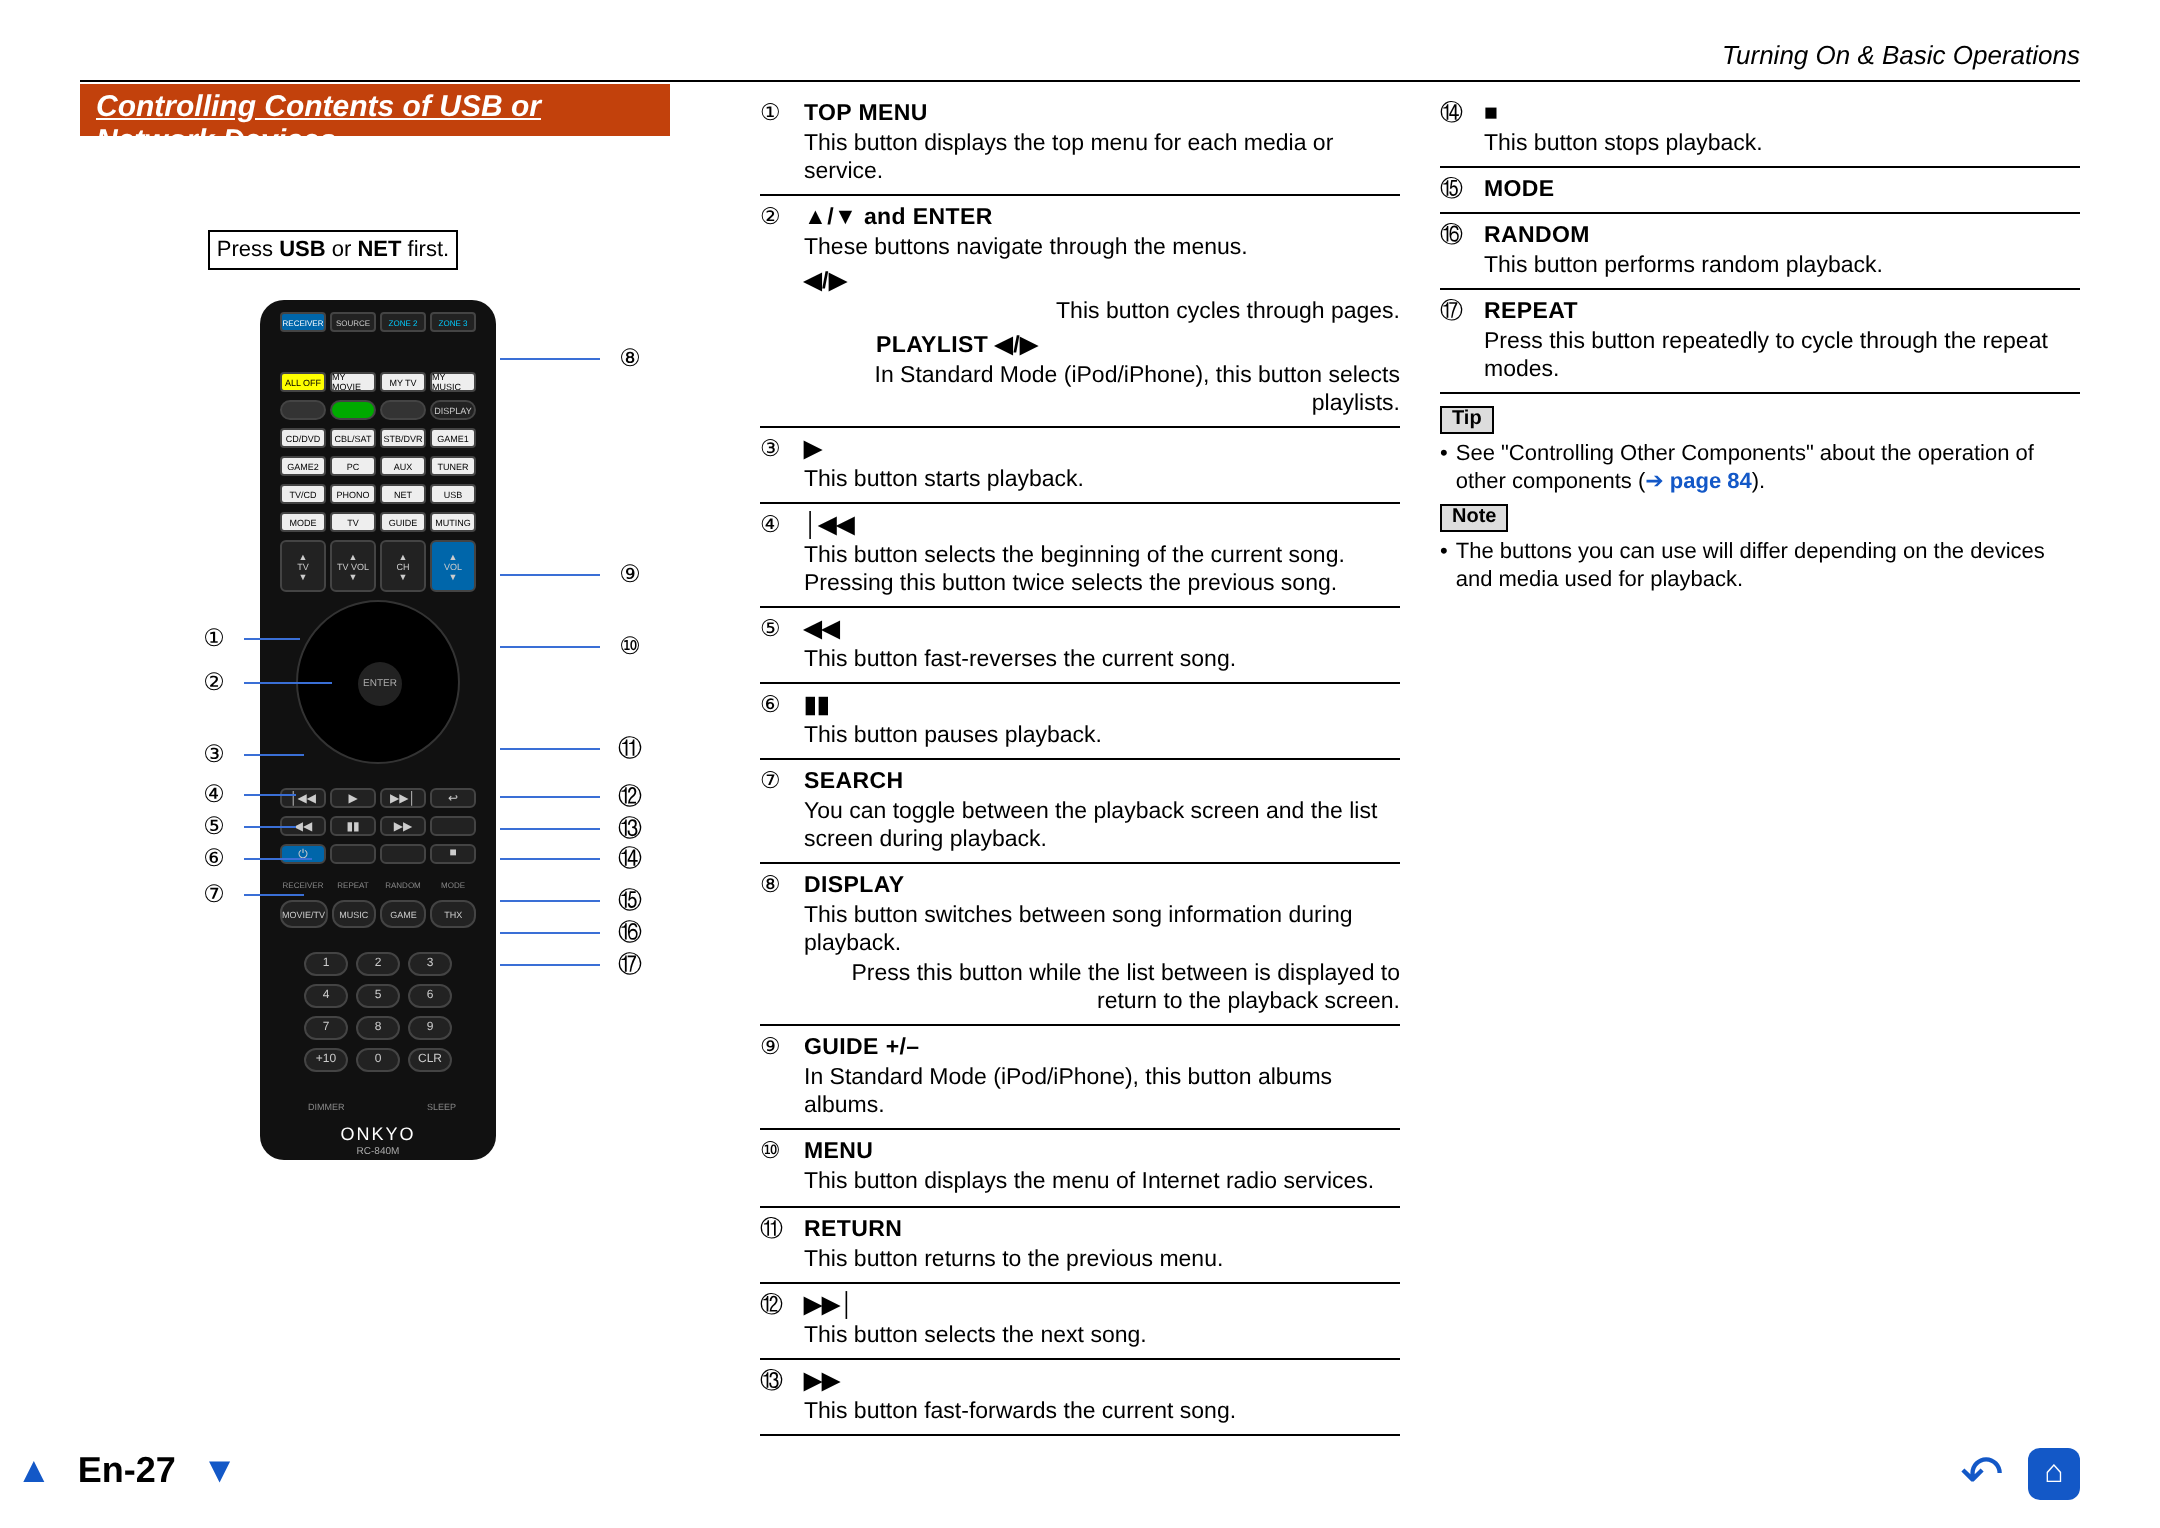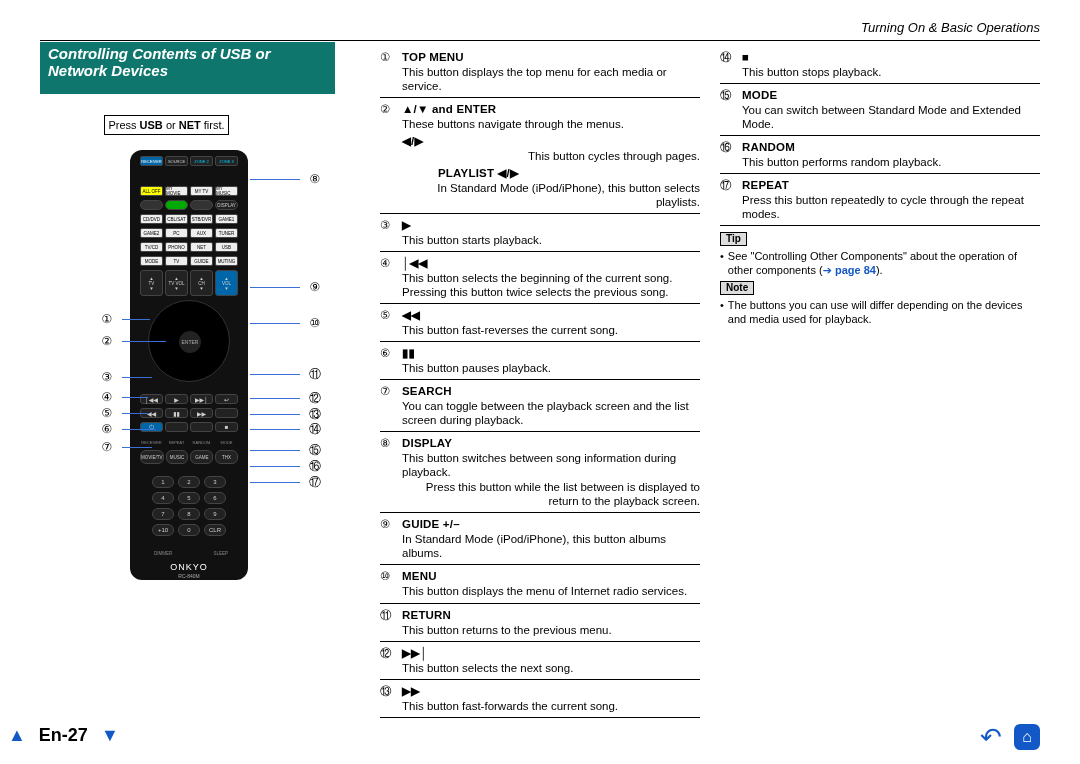--- a/index.html
+++ b/index.html
@@ -5,23 +5,23 @@
   * { box-sizing: border-box; }
   html, body {
     margin: 0; padding: 0; background: #fff;
     font-family: Arial, Helvetica, sans-serif;
     font-size: 12px; color: #000; width: 1080px; height: 764px;
   }
   .page { position: relative; width: 1080px; height: 764px; padding: 18px 40px 0 40px; }
   .header-right { position: absolute; top: 20px; right: 40px; font-style: italic; font-size: 13px; }
   .top-rule { position: absolute; top: 40px; left: 40px; right: 40px; border-top: 1px solid #000; }
   .section-title-bar {
-    position: absolute; top: 42px; left: 40px; width: 295px; height: 52px;
-    background: #0f766e; color: #fff; font-style: italic; font-weight: bold;
-    font-size: 15px; padding: 3px 8px 0 8px; line-height: 1.15;
+    position: absolute; top: 42px; left: 40px; width: 295px; height: 26px;
+    background: #c2410c; color: #fff; font-style: italic; font-weight: bold;
+    font-size: 15px; padding: 3px 8px 0 8px; line-height: 1.15; text-decoration: underline;
   }
   .note-box {
     position: absolute; top: 115px; left: 104px; width: 125px; height: 20px;
     border: 1px solid #000; text-align: center; font-size: 11px; line-height: 18px; background: #fff;
   }
   .remote-area { position: absolute; top: 140px; left: 40px; width: 300px; height: 460px; }
   .remote {
     position: absolute; top: 10px; left: 90px; width: 118px; height: 430px;
     background: #111; border-radius: 12px;
   }
@@ -401,21 +401,20 @@
   <div class="col col2" id="col2"><div class="item">
     <div class="num">⑭</div>
     <div class="body">
       <div class="title sym">■</div>
       <div class="desc">This button stops playback.</div>
         </div>
       </div><div class="item">
     <div class="num">⑮</div>
     <div class="body">
       <div class="title sym">MODE</div>
-      <div class="desc">You can switch between Standard Mode and Extended Mode.</div>
         </div>
       </div><div class="item">
     <div class="num">⑯</div>
     <div class="body">
       <div class="title sym">RANDOM</div>
       <div class="desc">This button performs random playback.</div>
         </div>
       </div><div class="item">
     <div class="num">⑰</div>
     <div class="body">

